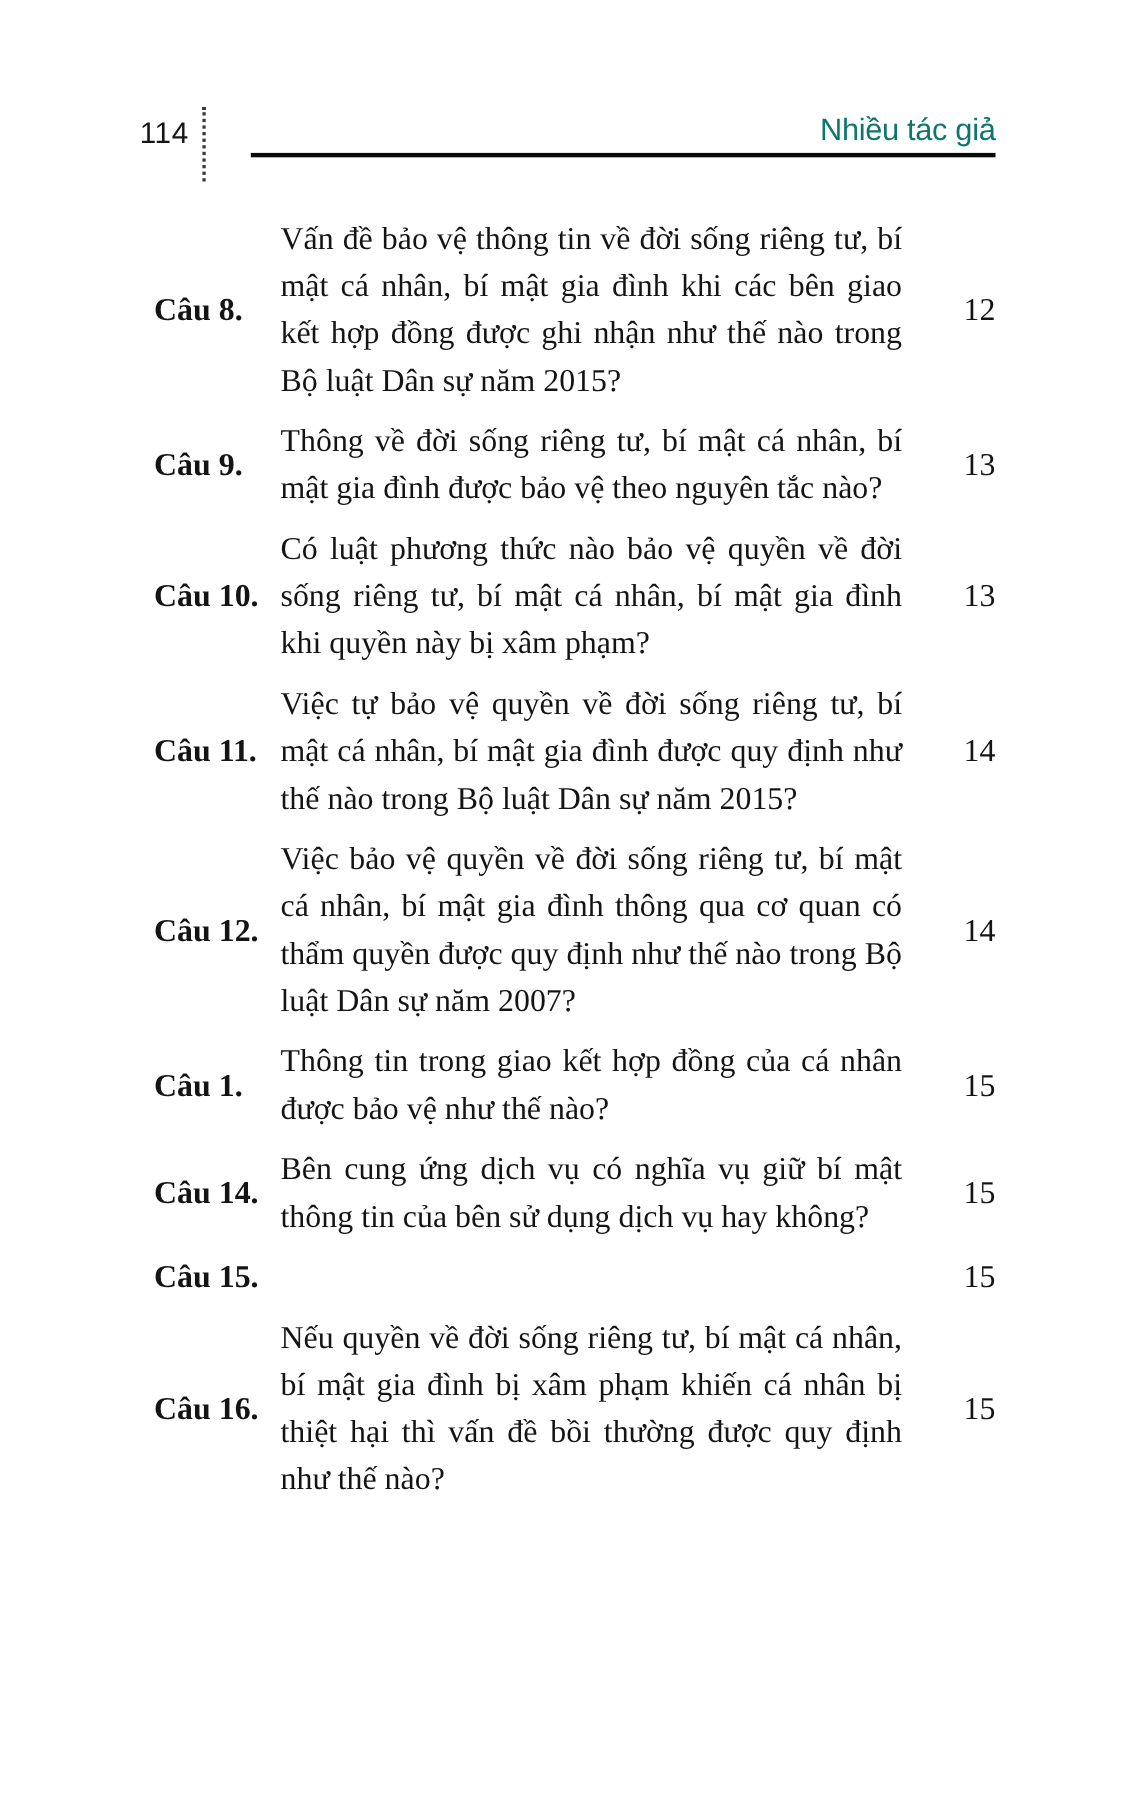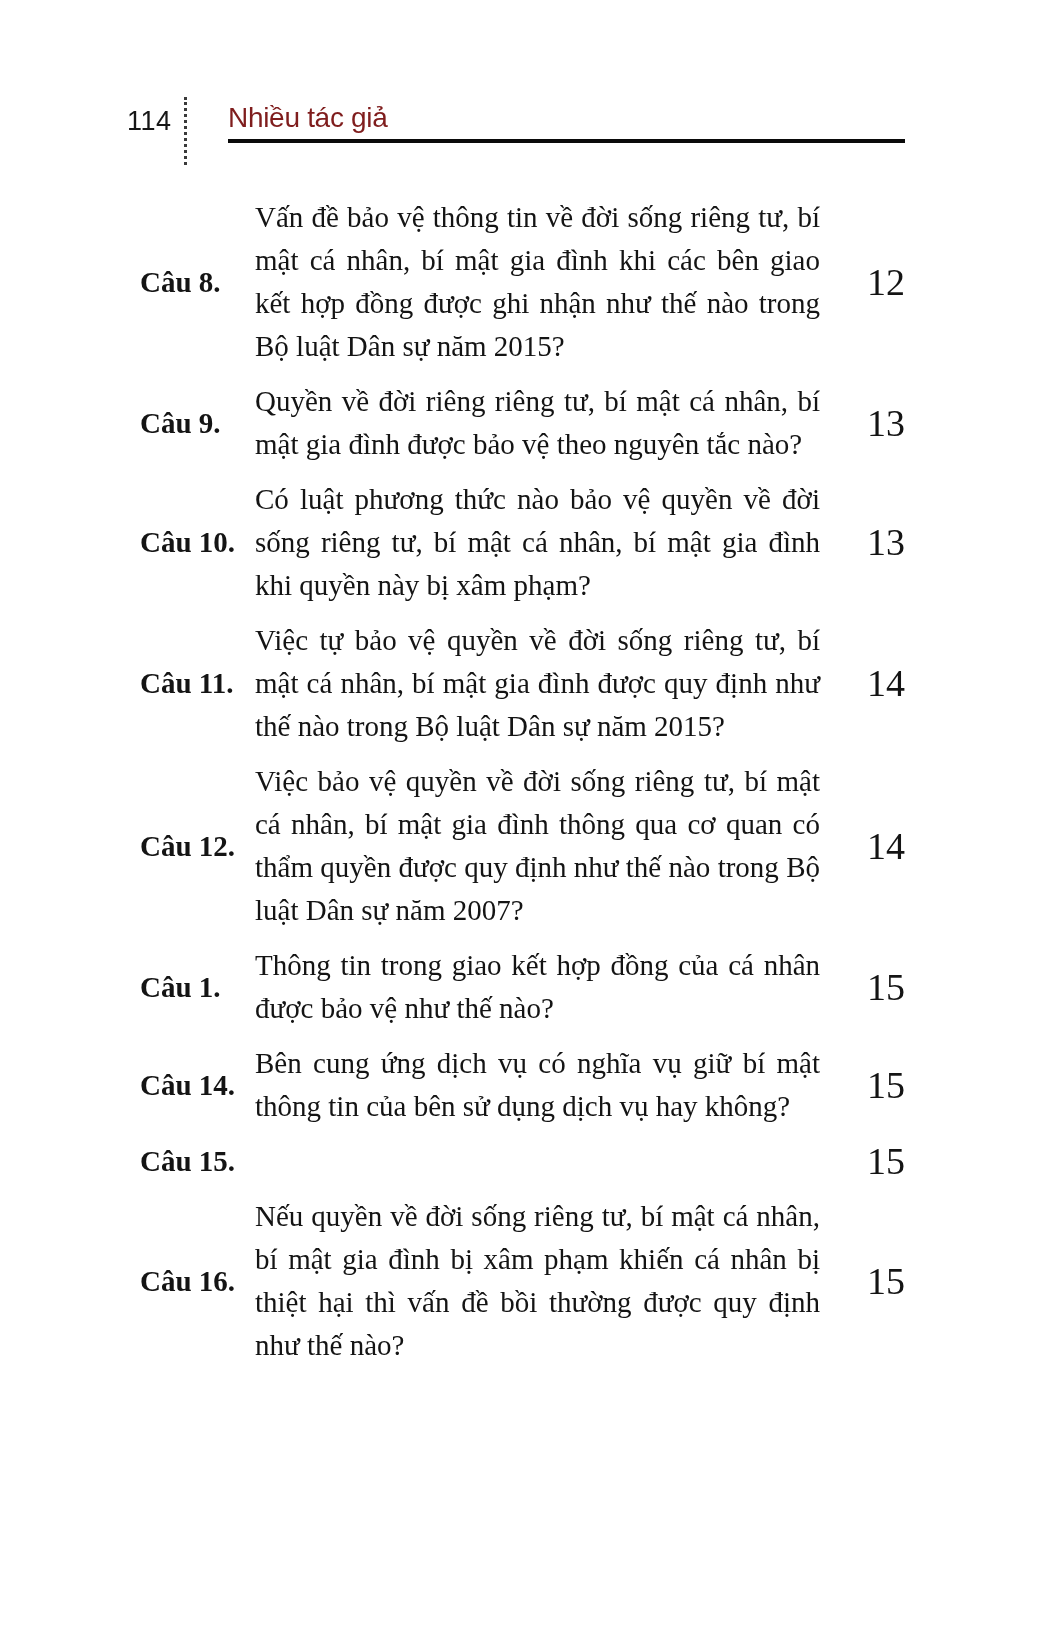--- a/index.html
+++ b/index.html
@@ -30,24 +30,25 @@
     top: 97px;
     height: 68px;
     width: 0;
     border-left: 3px dotted #3a3a3a;
   }
   .running-head {
     position: absolute;
     left: 228px;
     top: 102px;
     width: 677px;
+    text-align: right;
     font-family: "Liberation Sans", sans-serif;
     font-size: 28px;
     letter-spacing: -0.3px;
-    color: #7f1d1d;
+    color: #0f766e;
   }
   .header-rule {
     position: absolute;
     left: 228px;
     top: 139px;
     width: 677px;
     height: 4px;
     background: #0a0a0a;
   }
 
@@ -74,21 +75,21 @@
     flex: 0 0 565px;
     margin: 0;
     font-size: 29px;
     line-height: 43px;
     text-align: justify;
     text-justify: inter-word;
   }
   .entry-page {
     flex: 1 1 auto;
     text-align: right;
-    font-size: 38px;
+    font-size: 29px;
     line-height: 43px;
   }
 </style>
 </head>
 <body>
 
 <div class="page">
 
   <div class="folio">114</div>
   <div class="chain-divider"></div>
@@ -98,21 +99,21 @@
   <div class="toc">
 
     <div class="entry">
       <span class="entry-label">Câu 8.</span>
       <p class="entry-text">Vấn đề bảo vệ thông tin về đời sống riêng tư, bí mật cá nhân, bí mật gia đình khi các bên giao kết hợp đồng được ghi nhận như thế nào trong Bộ luật Dân sự năm 2015?</p>
       <span class="entry-page">12</span>
     </div>
 
     <div class="entry">
       <span class="entry-label">Câu 9.</span>
-      <p class="entry-text">Quyền về đời riêng riêng tư, bí mật cá nhân, bí mật gia đình được bảo vệ theo nguyên tắc nào?</p>
+      <p class="entry-text">Thông về đời sống riêng tư, bí mật cá nhân, bí mật gia đình được bảo vệ theo nguyên tắc nào?</p>
       <span class="entry-page">13</span>
     </div>
 
     <div class="entry">
       <span class="entry-label">Câu 10.</span>
       <p class="entry-text">Có luật phương thức nào bảo vệ quyền về đời sống riêng tư, bí mật cá nhân, bí mật gia đình khi quyền này bị xâm phạm?</p>
       <span class="entry-page">13</span>
     </div>
 
     <div class="entry">

